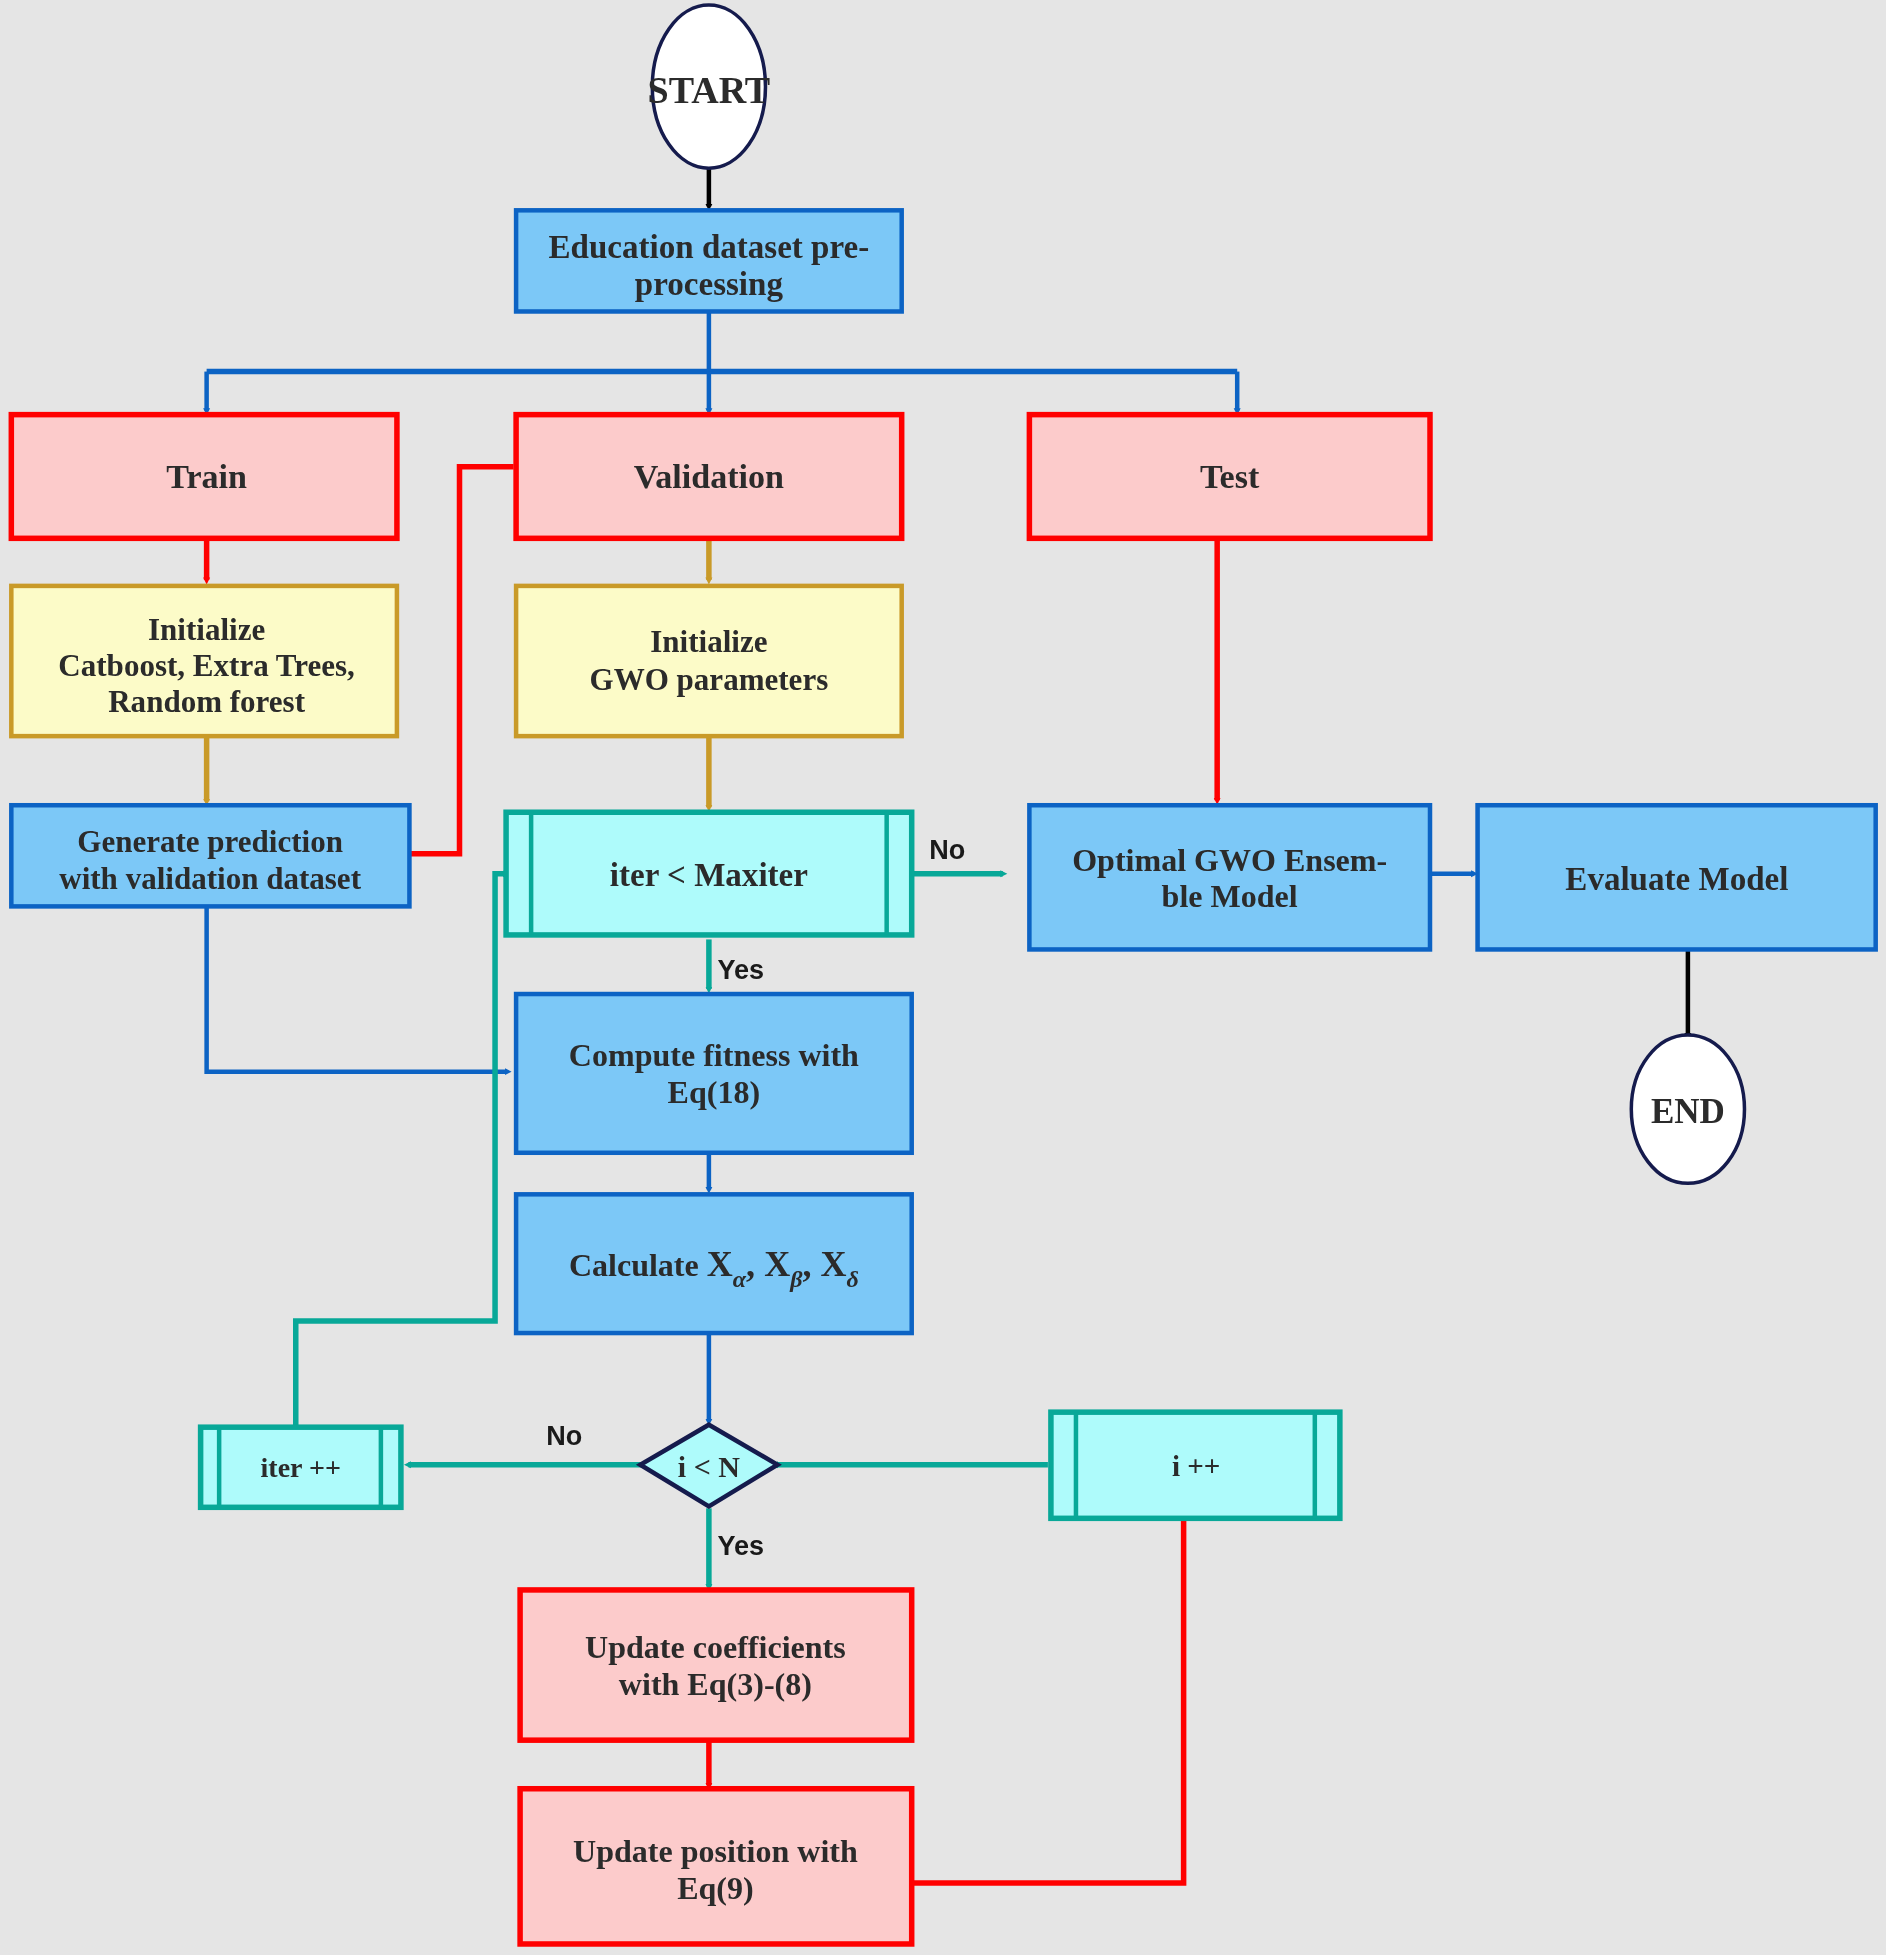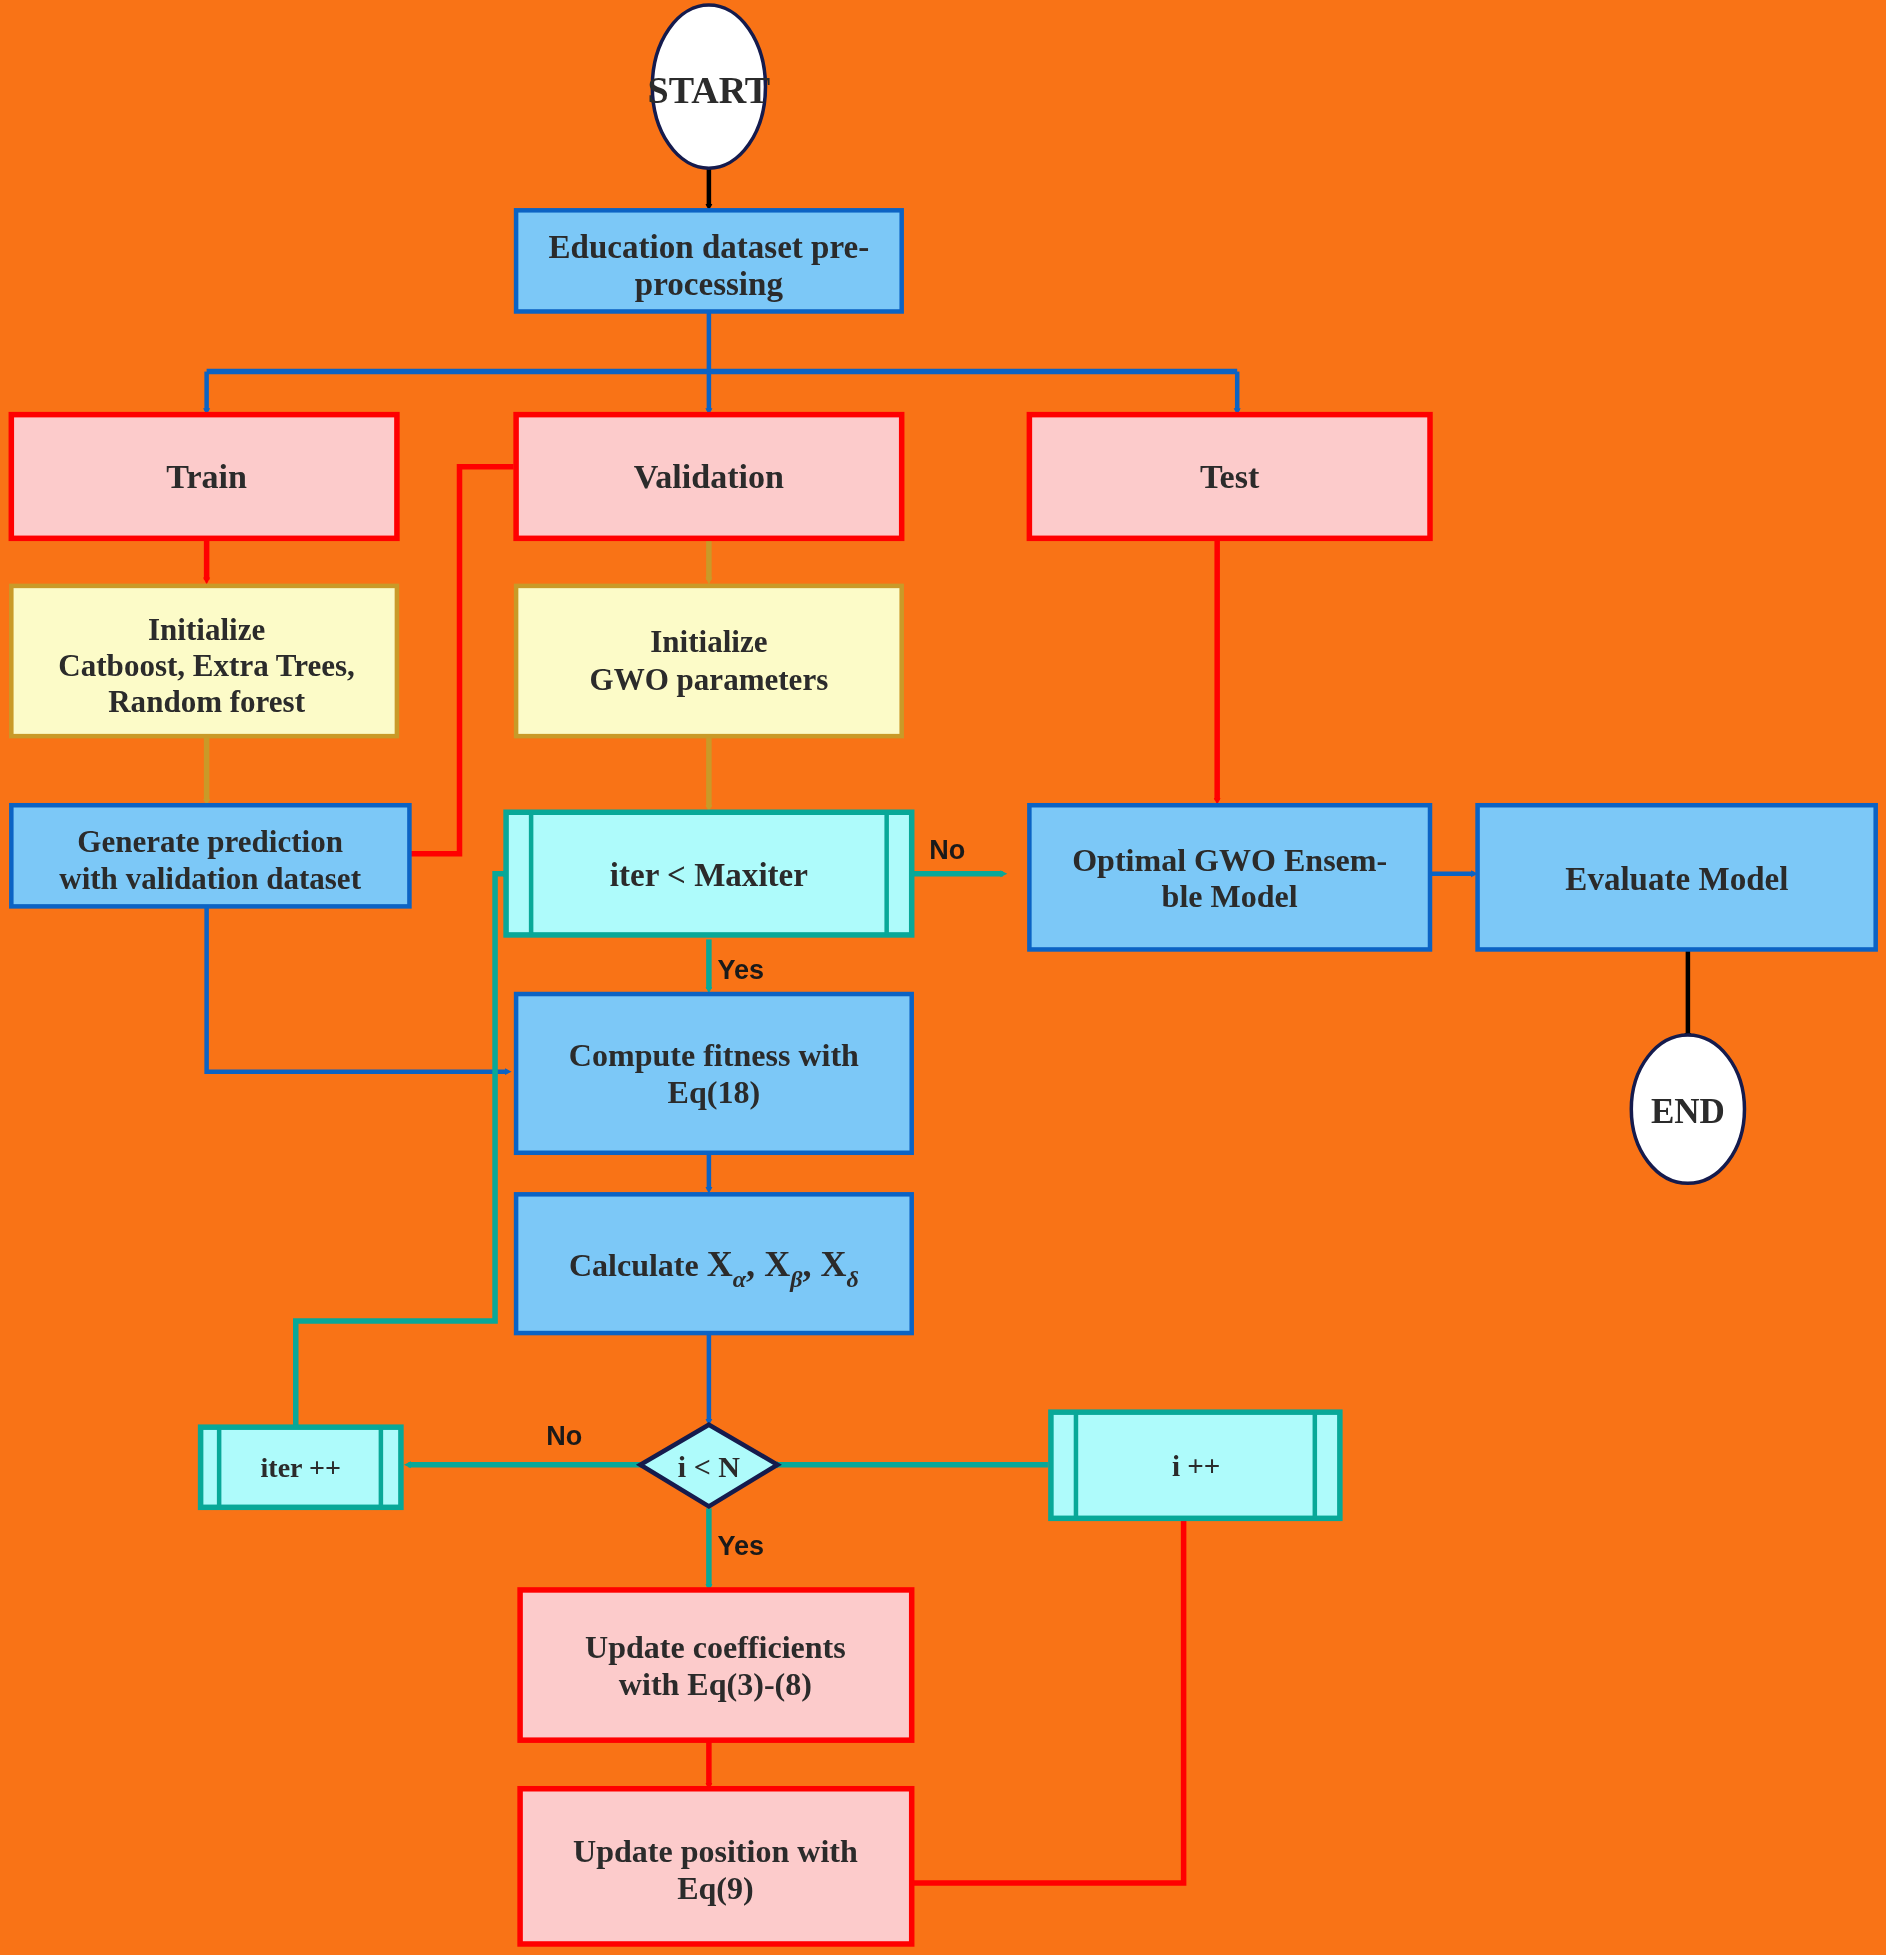--- a/index.html
+++ b/index.html
@@ -1,17 +1,17 @@
 <!DOCTYPE html>
 <html style="font-size:8px"><head>
 <meta charset="utf-8">
 <style>
   html,body{margin:0;padding:0;background:#ffffff;}
   body{font-family:"Liberation Serif",serif;}
-  #stage{position:relative;width:1887px;height:1955px;background:#f97316;overflow:hidden;}
+  #stage{position:relative;width:1887px;height:1955px;background:#e5e5e5;overflow:hidden;}
   svg#fc{position:absolute;left:0;top:0;width:1887px;height:1955px;}
   .nodeText{font-family:"Liberation Serif",serif;font-weight:bold;fill:#2b2b2b;text-anchor:middle;}
   .edgeLbl{font-family:"Liberation Sans",sans-serif;font-weight:bold;fill:#1a1a1a;}
   .term{font-family:"Liberation Serif",serif;font-weight:bold;fill:#2b2b2b;text-anchor:middle;}
   .sub{font-style:italic;}
 </style>
 </head>
 <body>
 
 <div id="stage">

